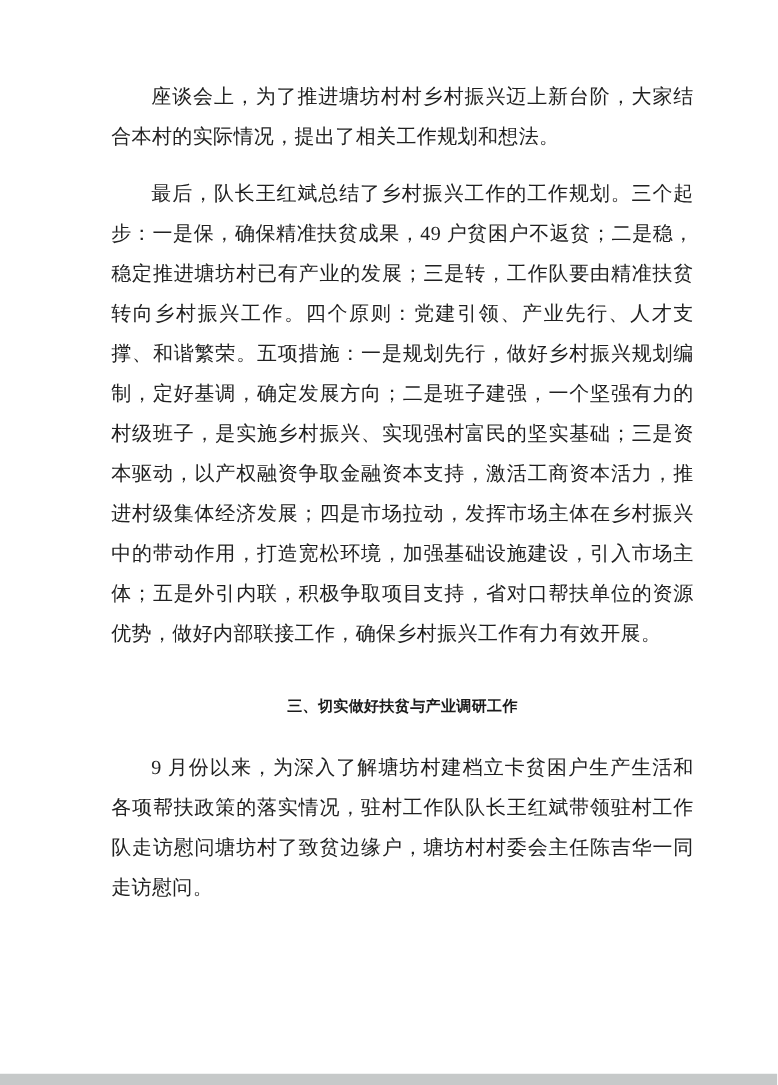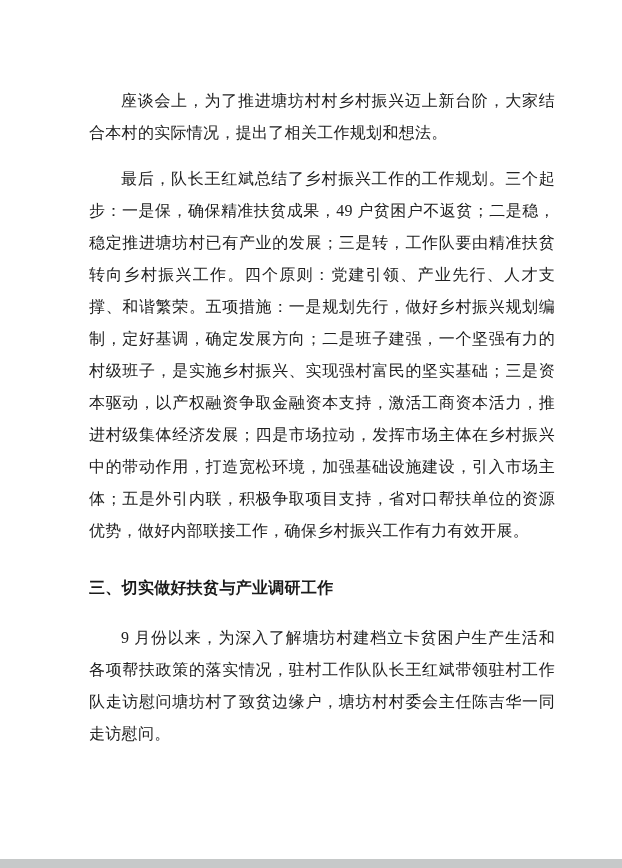--- a/index.html
+++ b/index.html
@@ -13,42 +13,41 @@
     height: 868px;
     background: #ffffff;
     overflow: hidden;
     font-family: "Liberation Serif", "DejaVu Serif", serif;
   }
   .content {
     position: absolute;
     top: 62px;
     left: 89px;
     width: 466px;
-    margin-top: 23px;
   }
   .body-para {
     margin: 0 0 14px 0;
     font-size: 16px;
     line-height: 32px;
     color: #212121;
     text-align: justify;
     text-indent: 2em;
     letter-spacing: 0.3px;
     font-family: "Liberation Serif", "DejaVu Serif", serif;
   }
   .body-para.para-2 {
     margin-bottom: 25px;
   }
   .section-heading {
     margin: 0 0 18px 0;
-    font-size: 16px;
+    font-size: 12px;
     line-height: 32px;
     font-weight: bold;
     color: #1a1a1a;
-    text-align: left;
+    text-align: center;
     text-indent: 0;
     letter-spacing: 0.3px;
     font-family: "Liberation Sans", "DejaVu Sans", sans-serif;
   }
   .bottom-bar {
     position: absolute;
     left: 0;
     bottom: 0;
     width: 100%;
     height: 9px;

